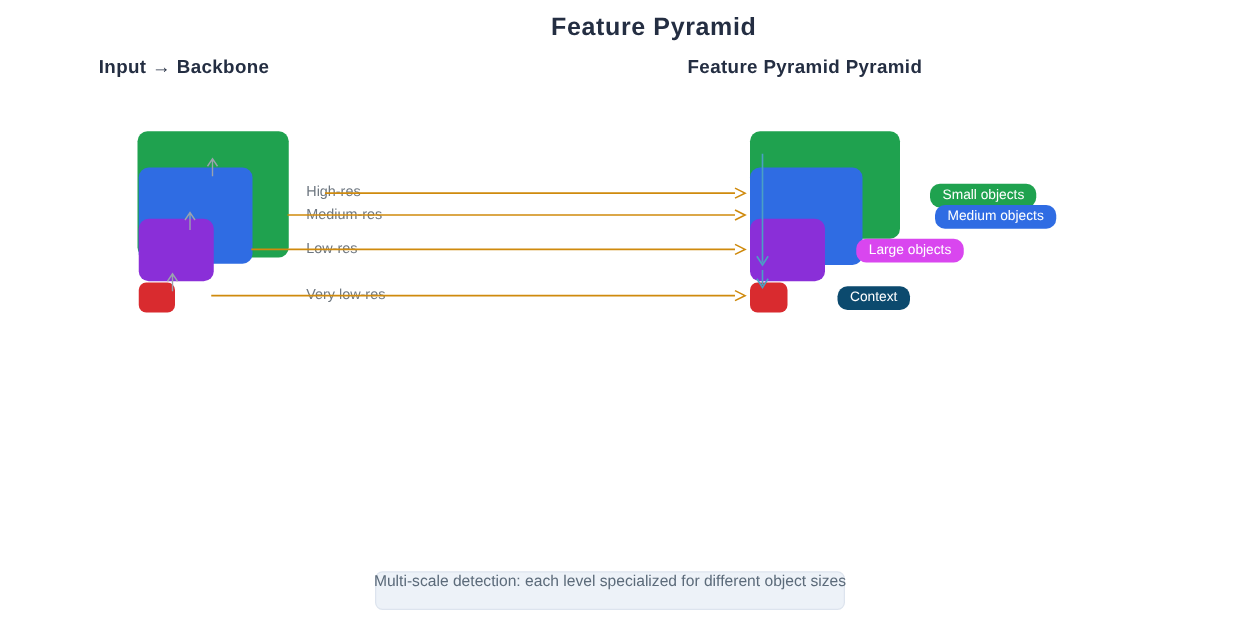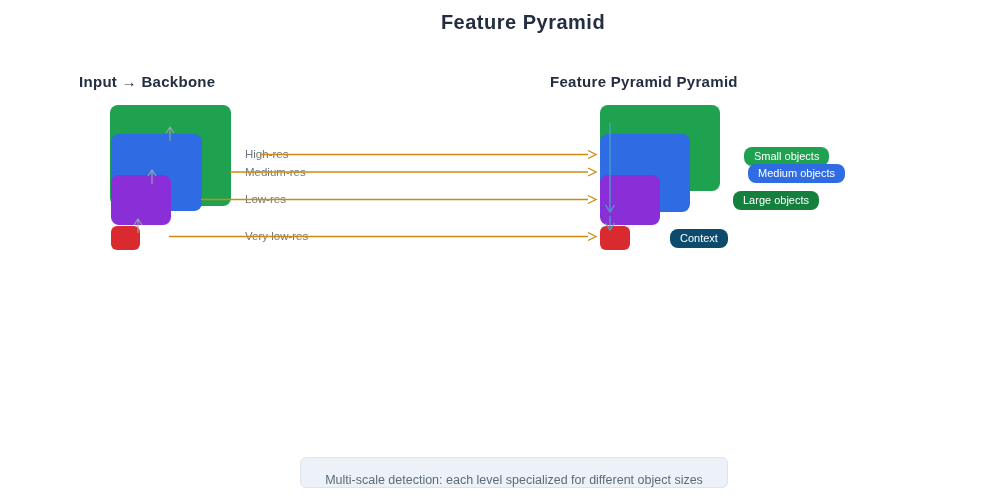--- a/index.html
+++ b/index.html
@@ -6,21 +6,21 @@
   #canvas{
     position:relative;width:1000px;height:500px;background:#ffffff;overflow:hidden;
     font-family:Liberation Sans, sans-serif;
   }
   #title{
     position:absolute;left:0;right:0;top:11px;text-align:center;
     transform:translateX(23px);
     font-size:20px;font-weight:bold;color:#242e42;letter-spacing:.5px;
   }
   .heading{
-    position:absolute;top:45px;font-size:15px;font-weight:bold;color:#242e42;letter-spacing:.3px;margin-top:28px;
+    position:absolute;top:45px;font-size:15px;font-weight:bold;color:#242e42;letter-spacing:.3px;
   }
   #heading-left{left:79px;}
   #heading-right{left:550px;}
   .rect{position:absolute;border-radius:8px;z-index:1;}
   
   #bb-high{left:110px;top:105px;width:121px;height:101px;}
   #bb-medium{left:111px;top:134px;width:91px;height:77px;}
   #bb-low{left:111px;top:175px;width:60px;height:50px;}
   #bb-verylow{left:111px;top:226px;width:29px;height:24px;border-radius:6px;}
   
@@ -43,24 +43,24 @@
   .badge{
     position:absolute;z-index:4;color:#ffffff;font-size:11px;line-height:19px;height:19px;
     padding:0 10px;border-radius:8px;white-space:nowrap;text-align:center;
   }
   #badge-high{left:744px;top:147px;}
   #badge-medium{left:710px;top:164px;}
   #badge-low{left:685px;top:191px;}
   #badge-verylow{left:670px;top:229px;}
 
   #caption-box{
-    position:absolute;left:300px;top:457px;width:428px;height:31px;
+    position:absolute;left:300px;top:457px;width:376px;height:31px;
     background:#edf2f8;border:1px solid #dde4ee;border-radius:6px;
     box-sizing:border-box;z-index:2;
-    display:flex;align-items:flex-end;justify-content:center;
+    display:flex;align-items:flex-start;justify-content:center;
   }
   #caption-text{font-size:12.5px;color:#5c6b7a;white-space:nowrap;}
 </style>
 </head>
 <body>
 
 <div id="canvas">
 
   <div id="title">Feature Pyramid</div>
 
@@ -98,20 +98,20 @@
     </g>
 
     <g stroke="#4aa0c4" stroke-width="1.3" fill="none">
       <path d="M610 123 V210 M605.5 205 L610 212 L614.5 205"></path>
       <path d="M610 216 V228 M605.5 223 L610 230 L614.5 223"></path>
     </g>
   </svg>
 
   <div id="badge-high" class="badge" style="background: rgb(31, 162, 79);">Small objects</div>
   <div id="badge-medium" class="badge" style="background: rgb(47, 108, 227); margin-left: 38px;">Medium objects</div>
-  <div id="badge-low" class="badge" style="background: #15803d; margin-left: 48px;">Large objects</div>
+  <div id="badge-low" class="badge" style="background: #d946ef;">Large objects</div>
   <div id="badge-verylow" class="badge" style="background: #0c4a6e;">Context</div>
 
   <div id="caption-box">
     <span id="caption-text">Multi-scale detection: each level specialized for different object sizes</span>
   </div>
 
 </div>
 
 </body></html>

